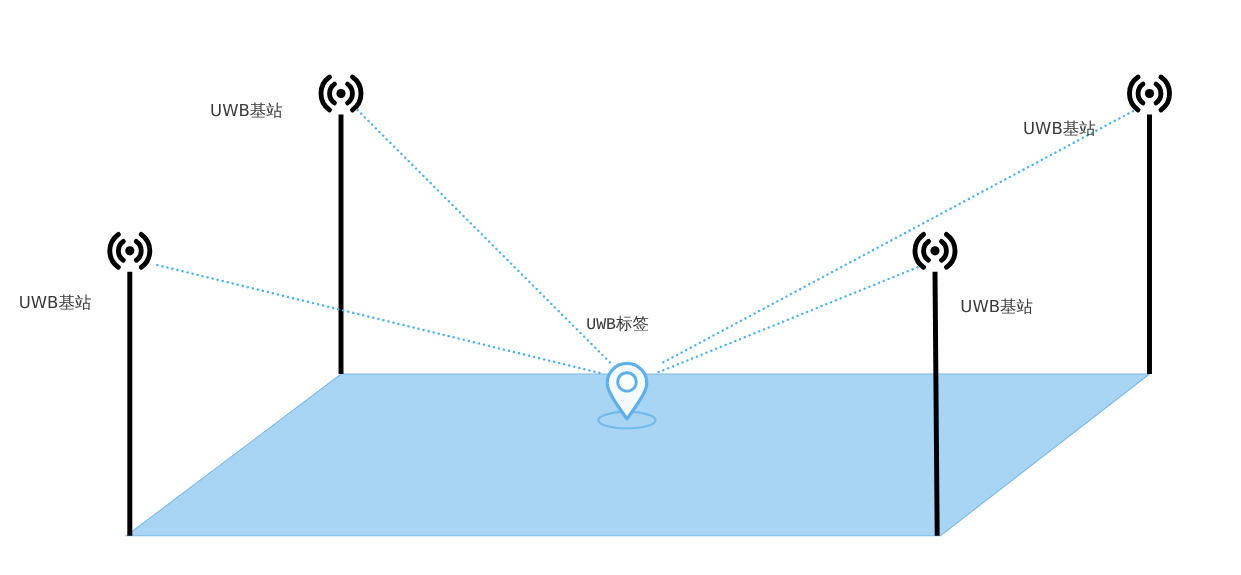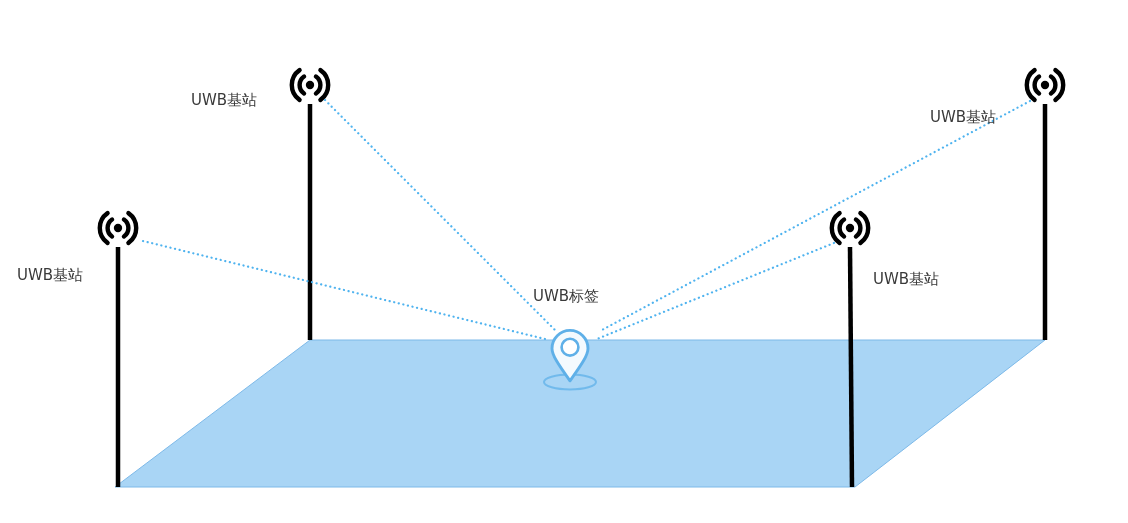--- a/index.html
+++ b/index.html
@@ -89,15 +89,15 @@
     <g transform="translate(570,352) scale(1.2)">
       <path class="pin-body" d="M0,24 C-10,10 -15,2.5 -15,-3 a15,15 0 1,1 30,0 C15,2.5 10,10 0,24 Z"></path>
       <circle class="pin-hole" cx="0" cy="-4" r="7"></circle>
     </g>
   </svg>
 
   <div class="label" style="left:191px;top:91px;">UWB基站</div>
   <div class="label" style="left:17px;top:266px;">UWB基站</div>
   <div class="label" style="left:873px;top:270px;">UWB基站</div>
   <div class="label" style="left:930px;top:108px;">UWB基站</div>
-  <div class="label" style="left:533px;top:287px;">UWB标签</div>
+  <div class="label" style="left:533px;top:287px;font-family:Liberation Mono, monospace;">UWB标签</div>
 
 </div>
 
 </body></html>

